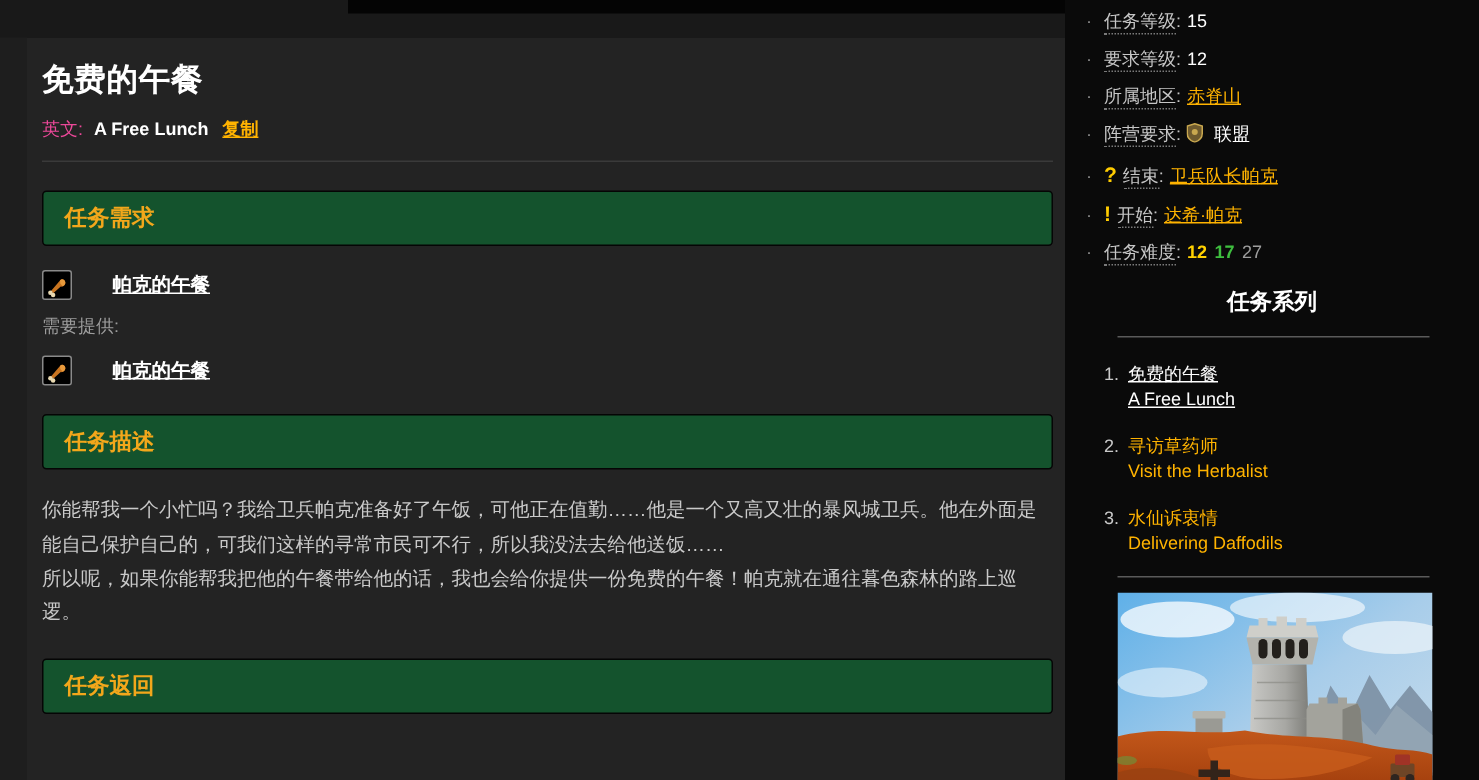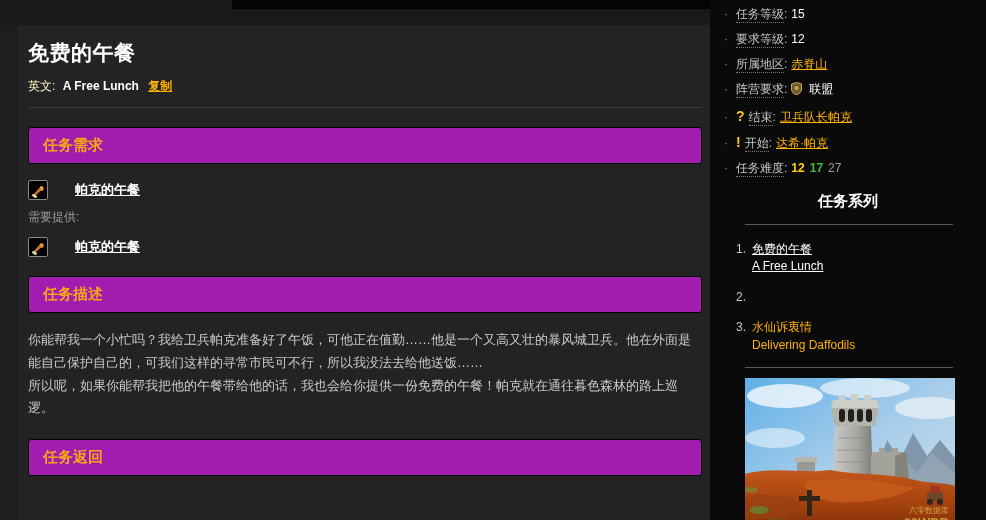--- a/index.html
+++ b/index.html
@@ -10,26 +10,26 @@
   
   .left-strip { position:absolute; left:0; top:0; width:18px; height:520px; background:#1e1e1e; }
   .top-bar { position:absolute; left:0; top:0; width:710px; height:25px; background:#191919; }
   .top-black-strip { position:absolute; left:232px; top:0; width:478px; height:9px; background:#040404; }
 
   
   .main-panel { position:absolute; left:18px; top:25px; width:692px; height:495px;
     background:#232323; padding:14px 8px 0 10px; overflow:hidden; color:#cbcbcb; }
   .quest-title { color:#ffffff; font-size:21px; font-weight:bold; letter-spacing:.5px; }
   .english-row { margin-top:11px; font-size:12px; }
-  .english-label { color:#fef9c3; }
+  .english-label { color:#ec4899; }
   .english-name { color:#ffffff; font-weight:bold; margin-left:4px; }
   .copy-link { color:#ffb300; font-weight:bold; text-decoration:underline; margin-left:6px; cursor:pointer; }
   .title-divider { border:0; border-top:1px solid #3a3a3a; margin:12px 0 0 0; }
 
-  .section-bar { background:#a21caf; border:1px solid #050505; border-radius:3px;
+  .section-bar { background:#14532d; border:1px solid #050505; border-radius:3px;
     padding:8px 14px; margin:19px 0 16px 0; }
   .section-bar h2 { color:#f2a71b; font-size:15px; font-weight:bold; }
   .body-text { font-size:13px; line-height:1.75; color:#c9c9c9; }
 
   .item-row { display:flex; align-items:center; margin:11px 0 4px 0;gap:20px; }
   .item-icon { width:20px; height:20px; background:#000; border:1px solid #8a8a8a;
     border-radius:2px; display:inline-flex; align-items:center; justify-content:center; }
   .item-link { color:#ffffff; font-size:13px; font-weight:bold; text-decoration:underline;
     margin-left:7px; cursor:pointer; }
   .provided-label { color:#9d9d9d; font-size:12px; margin-top:9px; }
@@ -153,20 +153,24 @@
     <ol class="series-list">
       <li>
         <span class="series-num">1.</span>
         <span class="series-links">
           <a class="series-current">免费的午餐</a>
           <a class="series-current">A Free Lunch</a>
         </span>
       </li>
       <li>
         <span class="series-num">2.</span>
+        <span class="series-links">
+          <a class="series-link">寻访草药师</a>
+          <a class="series-link">Visit the Herbalist</a>
+        </span>
       </li>
       <li>
         <span class="series-num">3.</span>
         <span class="series-links">
           <a class="series-link">水仙诉衷情</a>
           <a class="series-link">Delivering Daffodils</a>
         </span>
       </li>
     </ol>
 

